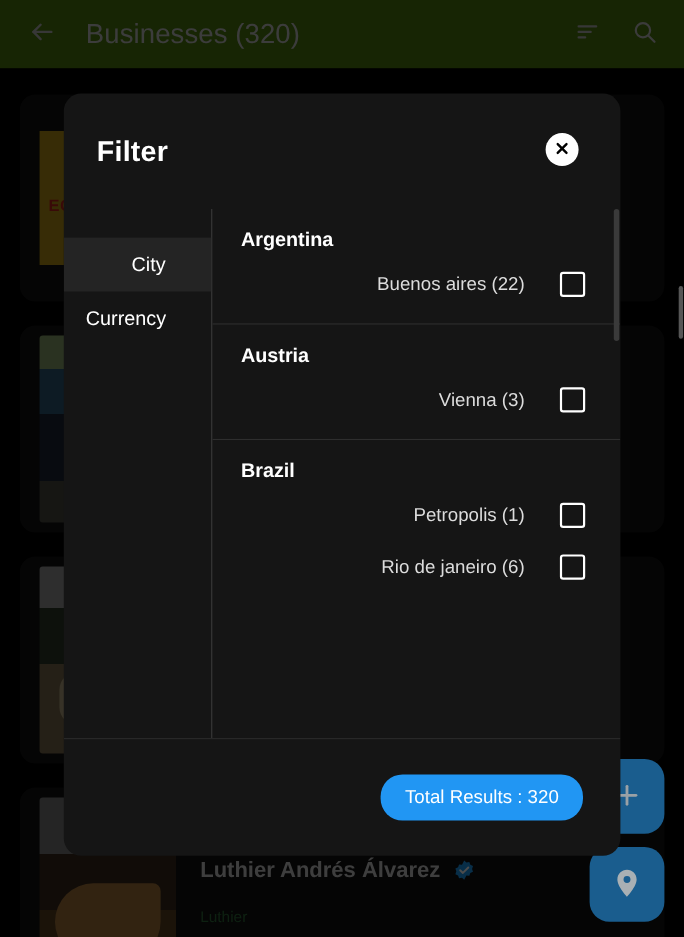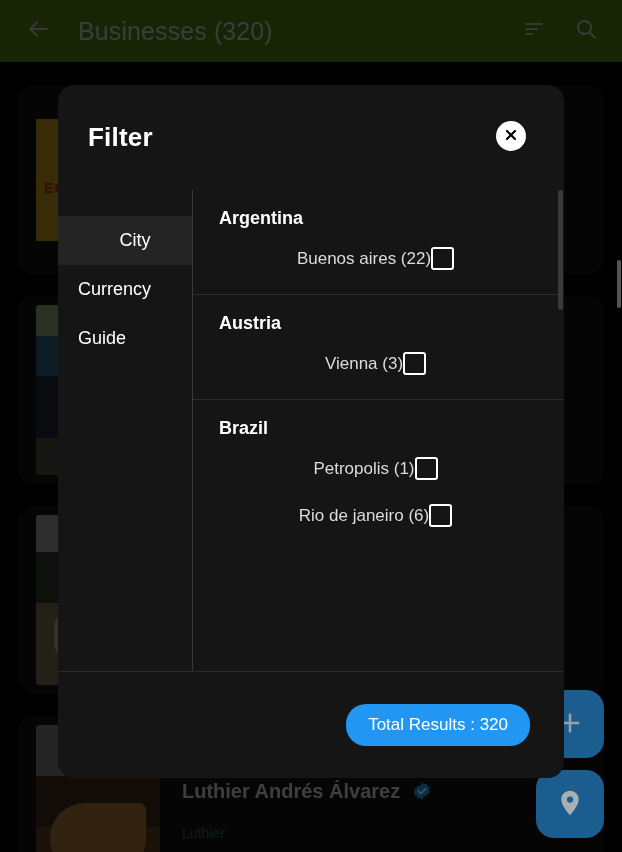--- a/index.html
+++ b/index.html
@@ -292,23 +292,24 @@
   .country-name {
     font-size: 18px;
     font-weight: 700;
     color: #ffffff;
     padding-top: 18px;
     padding-bottom: 6px;
   }
   .city-row {
     display: flex;
     align-items: center;
-    justify-content: center;
+    justify-content: flex-end;
     padding: 12px 0;
     cursor: pointer;
+    gap: 32px;
   }
   .city-label {
     font-size: 17px;
     color: #dcdcdc;
   }
   .city-check {
     width: 23px; height: 23px;
     border: 2.5px solid #ffffff;
     border-radius: 3px;
     background: transparent;
@@ -466,21 +467,20 @@
           </svg>
         </span>
       </button>
     </div>
 
     <div class="modal-body">
 
       <div class="tab-rail">
         <button class="tab-item active">City</button>
         <button class="tab-item">Currency</button>
-        <button class="tab-item">Guide</button>
       </div>
 
       <div class="options-panel">
         <div class="panel-scrollbar"></div>
 
         <div class="country-group">
           <div class="country-name">Argentina</div>
           <div class="city-row">
             <span class="city-label">Buenos aires (22)</span>
             <button class="city-check"></button>

